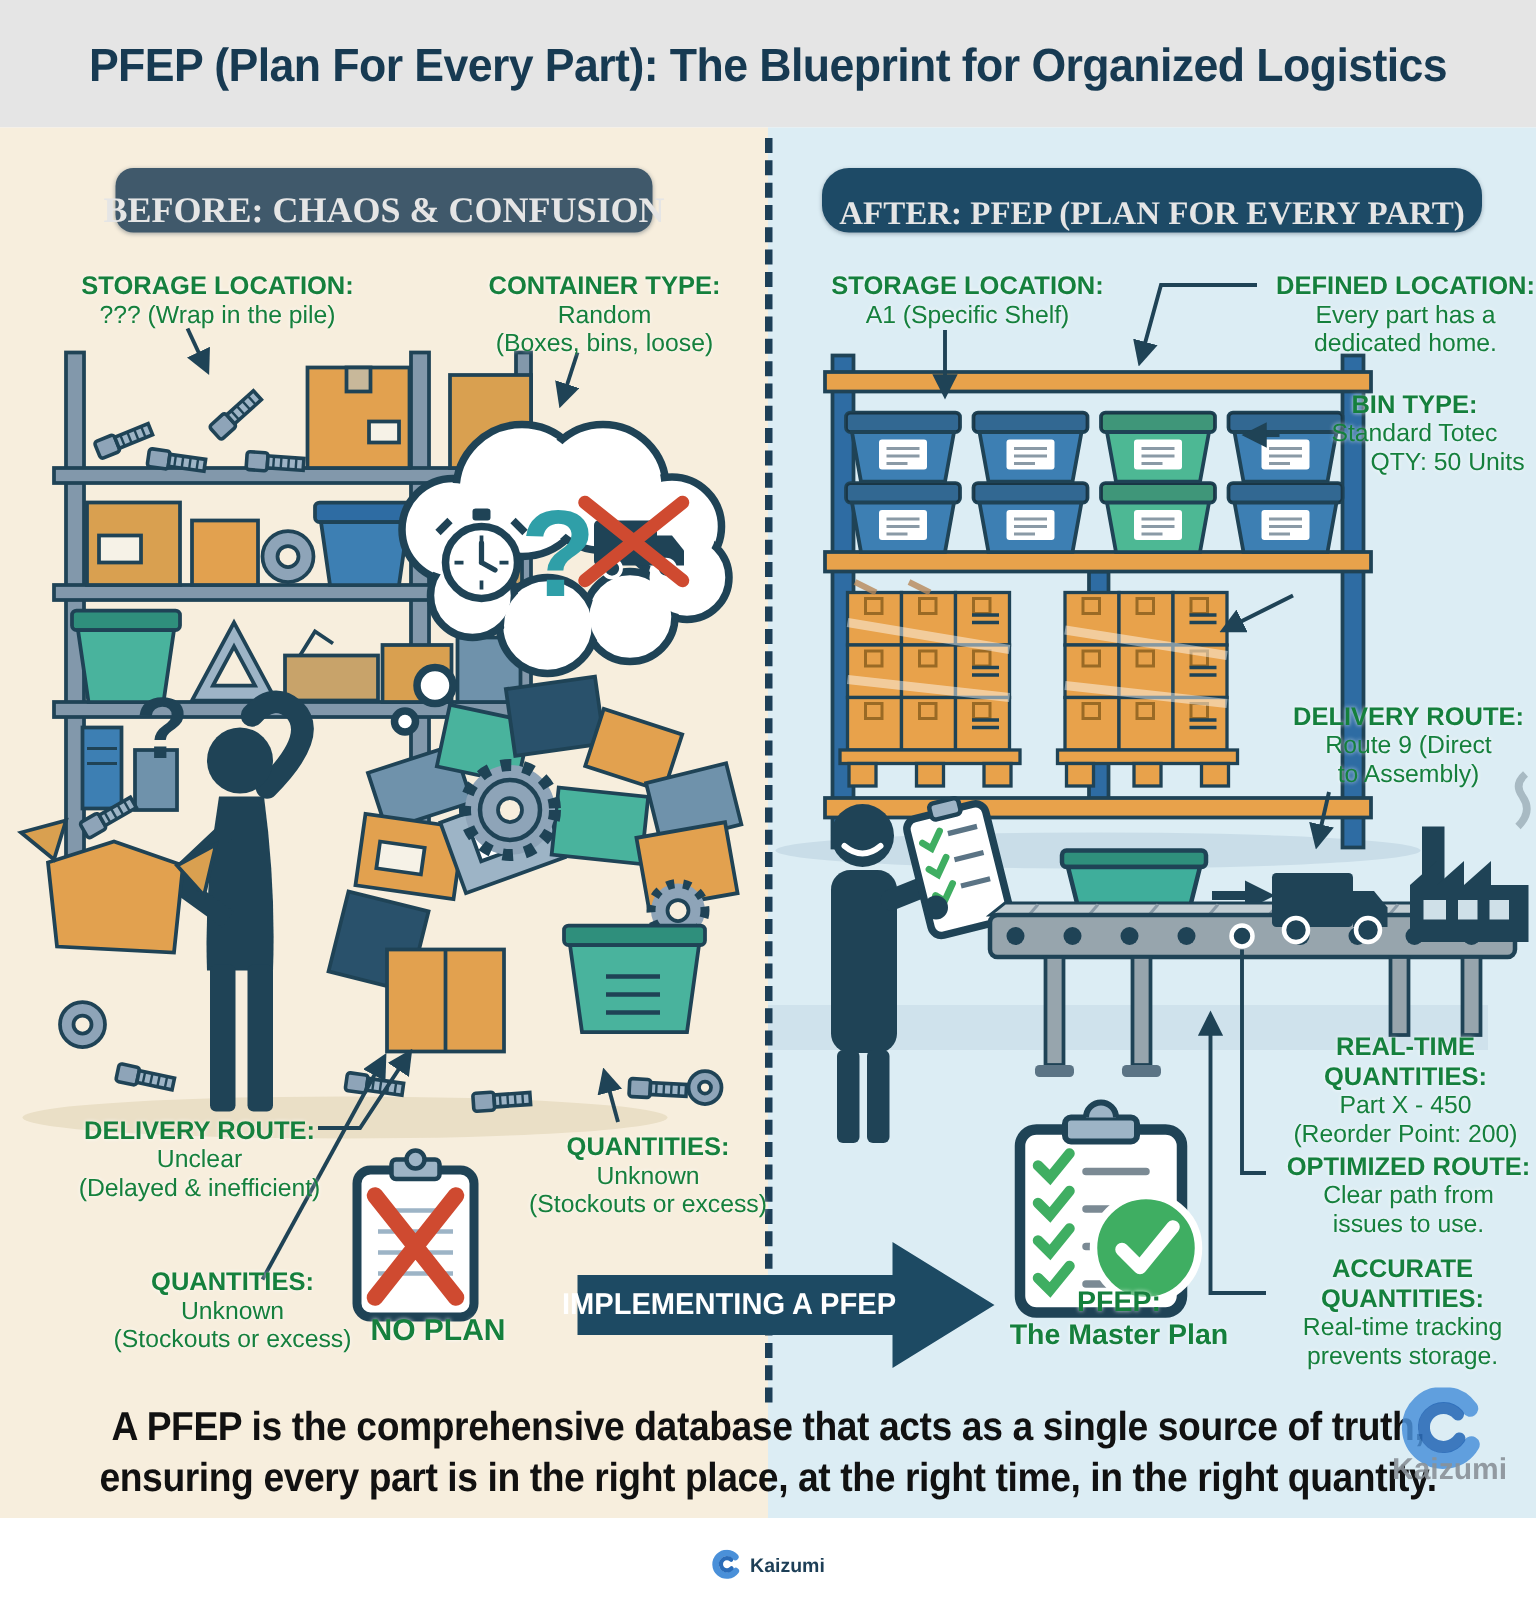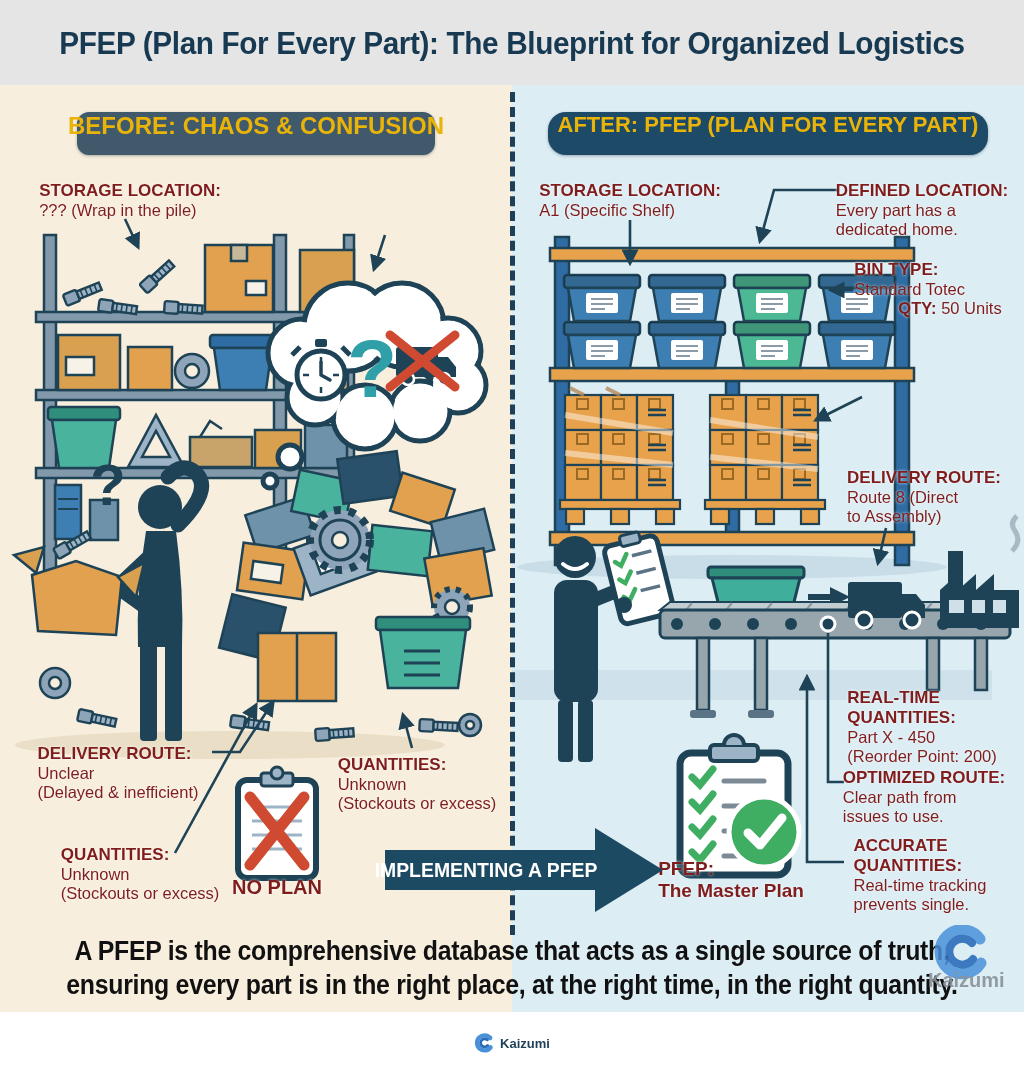--- a/index.html
+++ b/index.html
@@ -10,32 +10,32 @@
   .title-band{position:absolute;left:0;top:0;width:1024px;height:85px;background:#e5e5e5;}
   .main-title{position:absolute;left:512px;top:26px;transform:translateX(-50%) scaleX(.96);
               white-space:nowrap;font-size:31px;font-weight:700;color:#173a52;letter-spacing:-.4px;}
   
   .panel-before{position:absolute;left:0;top:85px;width:512px;height:927px;background:#f7eedd;}
   .panel-after{position:absolute;left:512px;top:85px;width:512px;height:927px;background:#dcedf4;}
   .divider{position:absolute;left:510px;top:92px;height:843px;width:0;
            border-left:5px dashed #1d3f57;z-index:5;}
   .art{position:absolute;left:0;top:0;width:512px;height:845px;}
   
-  .hdr{position:absolute;top:112px;height:43px;border-radius:12px;color:#eab308;font-weight:700;
-       display:flex;align-items:flex-start;justify-content:center;white-space:nowrap;z-index:4;
-       box-shadow:0 1px 3px rgba(20,40,60,.35);}
+  .hdr{position:absolute;top:112px;height:43px;border-radius:12px;color:#e5e5e5;font-weight:700;
+       display:flex;align-items:flex-end;justify-content:center;white-space:nowrap;z-index:4;
+       box-shadow:0 1px 3px rgba(20,40,60,.35);font-family:Liberation Serif, serif;}
   .hdr-before{left:77px;width:358px;background:#40596b;font-size:24px;}
   .hdr-after{left:548px;width:440px;background:#1d4a66;font-size:22px;border-radius:18px;}
   
-  .lbl{position:absolute;transform:translateX(-50%);text-align:left;font-size:16.5px;
-       line-height:1.17;color:#7f1d1d;white-space:nowrap;z-index:6;
-       text-shadow:0 0 3px rgba(255,255,255,.85);}
+  .lbl{position:absolute;transform:translateX(-50%);text-align:center;font-size:16.5px;
+       line-height:1.17;color:#15803d;white-space:nowrap;z-index:6;
+       text-shadow:0 0 3px rgba(255,255,255,.85);margin-left:15px;}
   .lbl b{display:block;font-weight:700;font-size:17px;}
   .lbl span{display:block;}
-  .lbl .qtyl{font-weight:700;padding-left:44px;}
+  .lbl .qtyl{font-weight:400;padding-left:44px;}
   .lbl-noplan{font-weight:700;font-size:20px;}
   .lbl-pfep{font-weight:700;font-size:19px;}
   .lbl-pfep span{display:block;font-weight:700;}
   
   .trans{position:absolute;left:380px;top:824px;width:290px;height:95px;z-index:8;}
   .trans-label{position:absolute;left:380px;top:850px;width:212px;height:40px;z-index:9;
                display:flex;align-items:center;justify-content:center;color:#fff;
                font-weight:700;font-size:20px;transform:scaleX(.97);white-space:nowrap;}
   
   .footer-line{position:absolute;left:512px;transform:translateX(-50%) scaleX(.92);
@@ -405,20 +405,25 @@
     <span>BEFORE: CHAOS &amp; CONFUSION</span>
   </div>
   <div class="hdr hdr-after">
     <span>AFTER: PFEP (PLAN FOR EVERY PART)</span>
   </div>
 
   <div class="lbl" style="left:130px;top:181px">
     <b>STORAGE LOCATION:</b>
     <span>??? (Wrap in the pile)</span>
   </div>
+  <div class="lbl" style="left:388px;top:181px">
+    <b>CONTAINER TYPE:</b>
+    <span>Random</span>
+    <span>(Boxes, bins, loose)</span>
+  </div>
   <div class="lbl" style="left:118px;top:744px">
     <b>DELIVERY ROUTE:</b>
     <span>Unclear</span>
     <span>(Delayed &amp; inefficient)</span>
   </div>
   <div class="lbl" style="left:417px;top:755px">
     <b>QUANTITIES:</b>
     <span>Unknown</span>
     <span>(Stockouts or excess)</span>
   </div>
@@ -439,39 +444,39 @@
     <span>dedicated home.</span>
   </div>
   <div class="lbl" style="left:928px;top:260px">
     <b>BIN TYPE:</b>
     <span>Standard Totec</span>
     <span><i class="qtyl" style="font-style:normal">QTY:</i>
       <i style="font-style:normal">50 Units</i></span>
   </div>
   <div class="lbl" style="left:924px;top:468px">
     <b>DELIVERY ROUTE:</b>
-    <span>Route 8 (Direct</span>
+    <span>Route 9 (Direct</span>
     <span>to Assembly)</span>
   </div>
   <div class="lbl" style="left:922px;top:688px">
     <b>REAL-TIME</b>
     <b>QUANTITIES:</b>
     <span>Part X - 450</span>
     <span>(Reorder Point: 200)</span>
   </div>
   <div class="lbl" style="left:924px;top:768px">
     <b>OPTIMIZED ROUTE:</b>
     <span>Clear path from</span>
     <span>issues to use.</span>
   </div>
   <div class="lbl" style="left:920px;top:836px">
     <b>ACCURATE</b>
     <b>QUANTITIES:</b>
     <span>Real-time tracking</span>
-    <span>prevents single.</span>
+    <span>prevents storage.</span>
   </div>
   <div class="lbl lbl-pfep" style="left:731px;top:858px">
     <span>PFEP:</span>
     <span>The Master Plan</span>
   </div>
 
   <svg class="trans" viewBox="0 0 290 95">
     <polygon points="5,26 215,26 215,4 283,46 215,88 215,66 5,66" fill="#1d4a63"></polygon>
   </svg>
   <div class="trans-label">IMPLEMENTING A PFEP</div>

